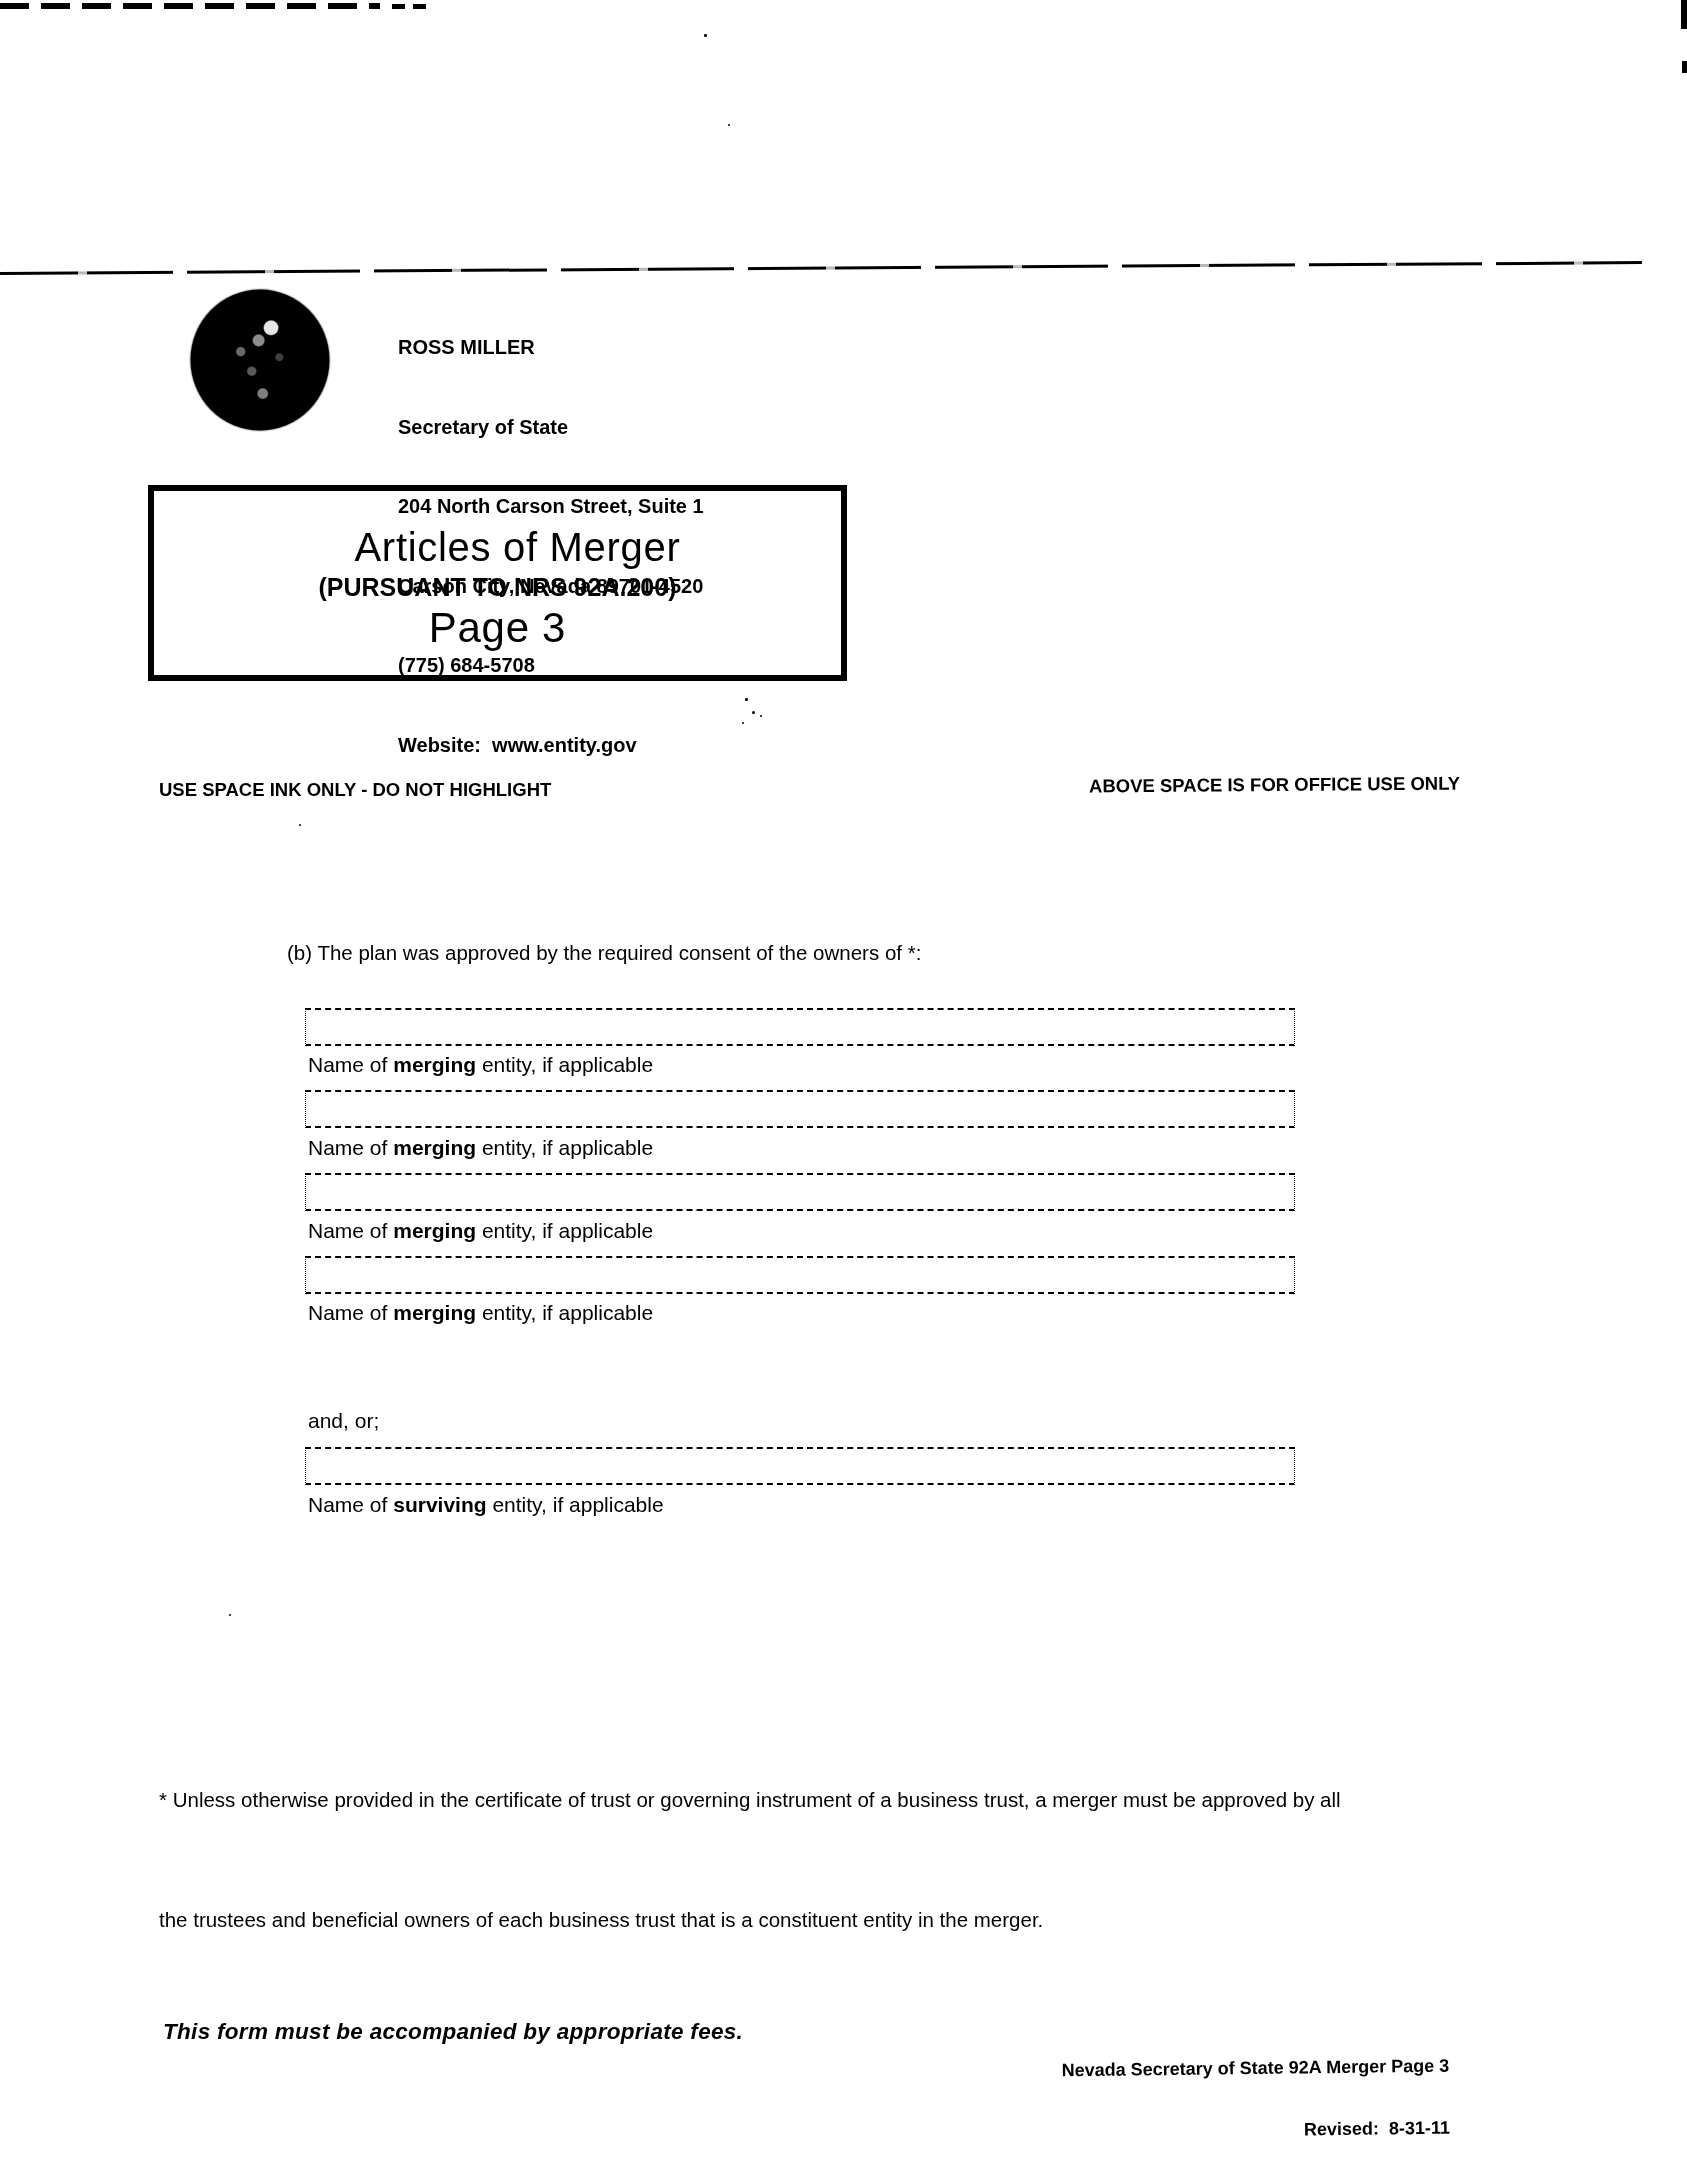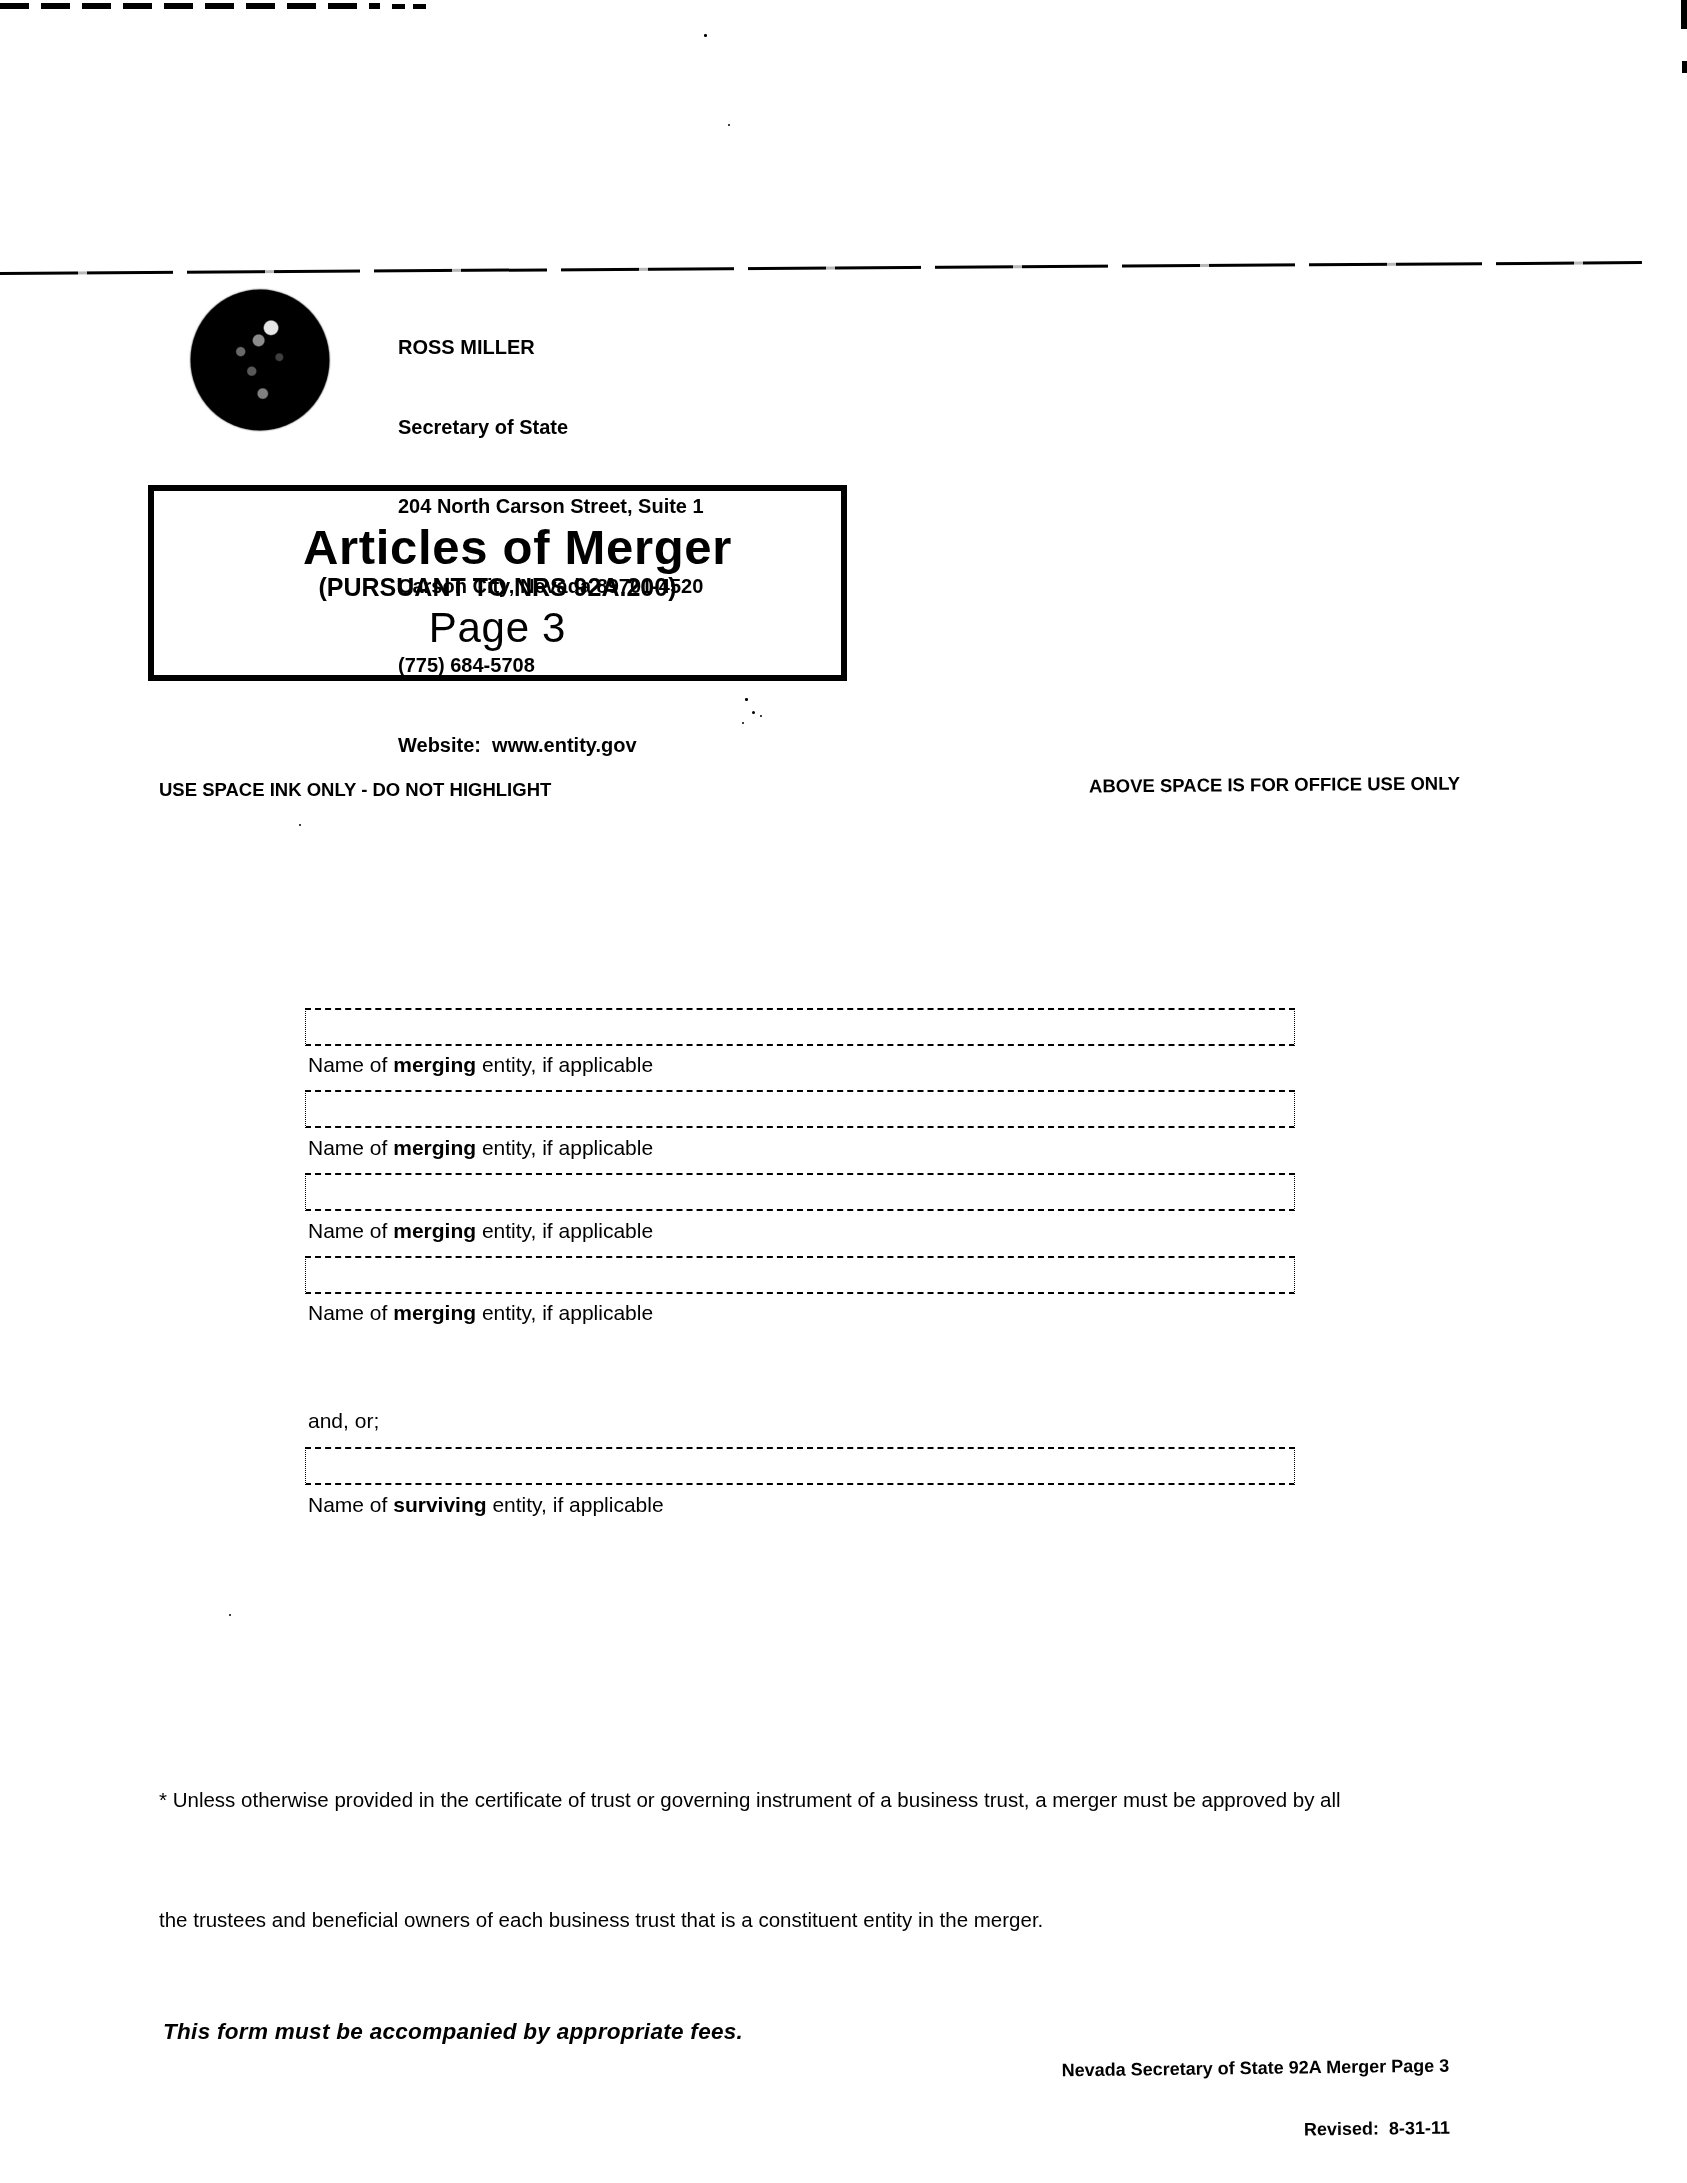--- a/index.html
+++ b/index.html
@@ -48,21 +48,21 @@
 
   
   .hdr{left:398px;top:281px;font-size:20px;font-weight:bold;line-height:26.5px;white-space:pre;}
 
   
   .title-box{
     left:148px;top:485px;width:699px;height:196px;
     border:6.6px solid #000;box-sizing:border-box;
     text-align:center;padding-top:33px;
   }
-  .tb-title{font-size:49px;font-weight:bold;line-height:46px;letter-spacing:0.7px;padding-left:40px;}
+  .tb-title{font-size:40px;font-weight:normal;line-height:46px;letter-spacing:0.7px;padding-left:40px;}
   .tb-statute{font-size:25px;line-height:34px;font-weight:600;}
   .tb-page{font-size:42px;font-weight:normal;line-height:48px;letter-spacing:0.7px;}
 
   
   .instr{font-size:18.5px;font-weight:bold;white-space:pre;}
   .instr-left{left:159px;top:779px;}
   .instr-right{left:1089px;top:774px;transform:rotate(-0.45deg);}
 
   
   .prompt{left:287px;top:941px;font-size:20.5px;}
@@ -118,20 +118,21 @@
 
   <div class="abs title-box">
     <div class="tb-title">Articles of Merger</div>
     <div class="tb-statute">(PURSUANT TO NRS 92A.200)</div>
     <div class="tb-page">Page 3</div>
   </div>
 
   <div class="abs instr instr-left">USE SPACE INK ONLY - DO NOT HIGHLIGHT</div>
   <div class="abs instr instr-right">ABOVE SPACE IS FOR OFFICE USE ONLY</div>
 
+  <div class="abs prompt">(b) The plan was approved by the required consent of the owners of *:</div>
 
   <input class="abs entity-input" style="top: 1008px;" value="">
   <div class="abs entity-label" style="top:1053px"><span>Name of </span><span class="b">merging</span><span> entity, if applicable</span></div>
 
   <input class="abs entity-input" style="top: 1090px;" value="">
   <div class="abs entity-label" style="top:1136px"><span>Name of </span><span class="b">merging</span><span> entity, if applicable</span></div>
 
   <input class="abs entity-input" style="top: 1173px;" value="">
   <div class="abs entity-label" style="top:1219px"><span>Name of </span><span class="b">merging</span><span> entity, if applicable</span></div>
 

